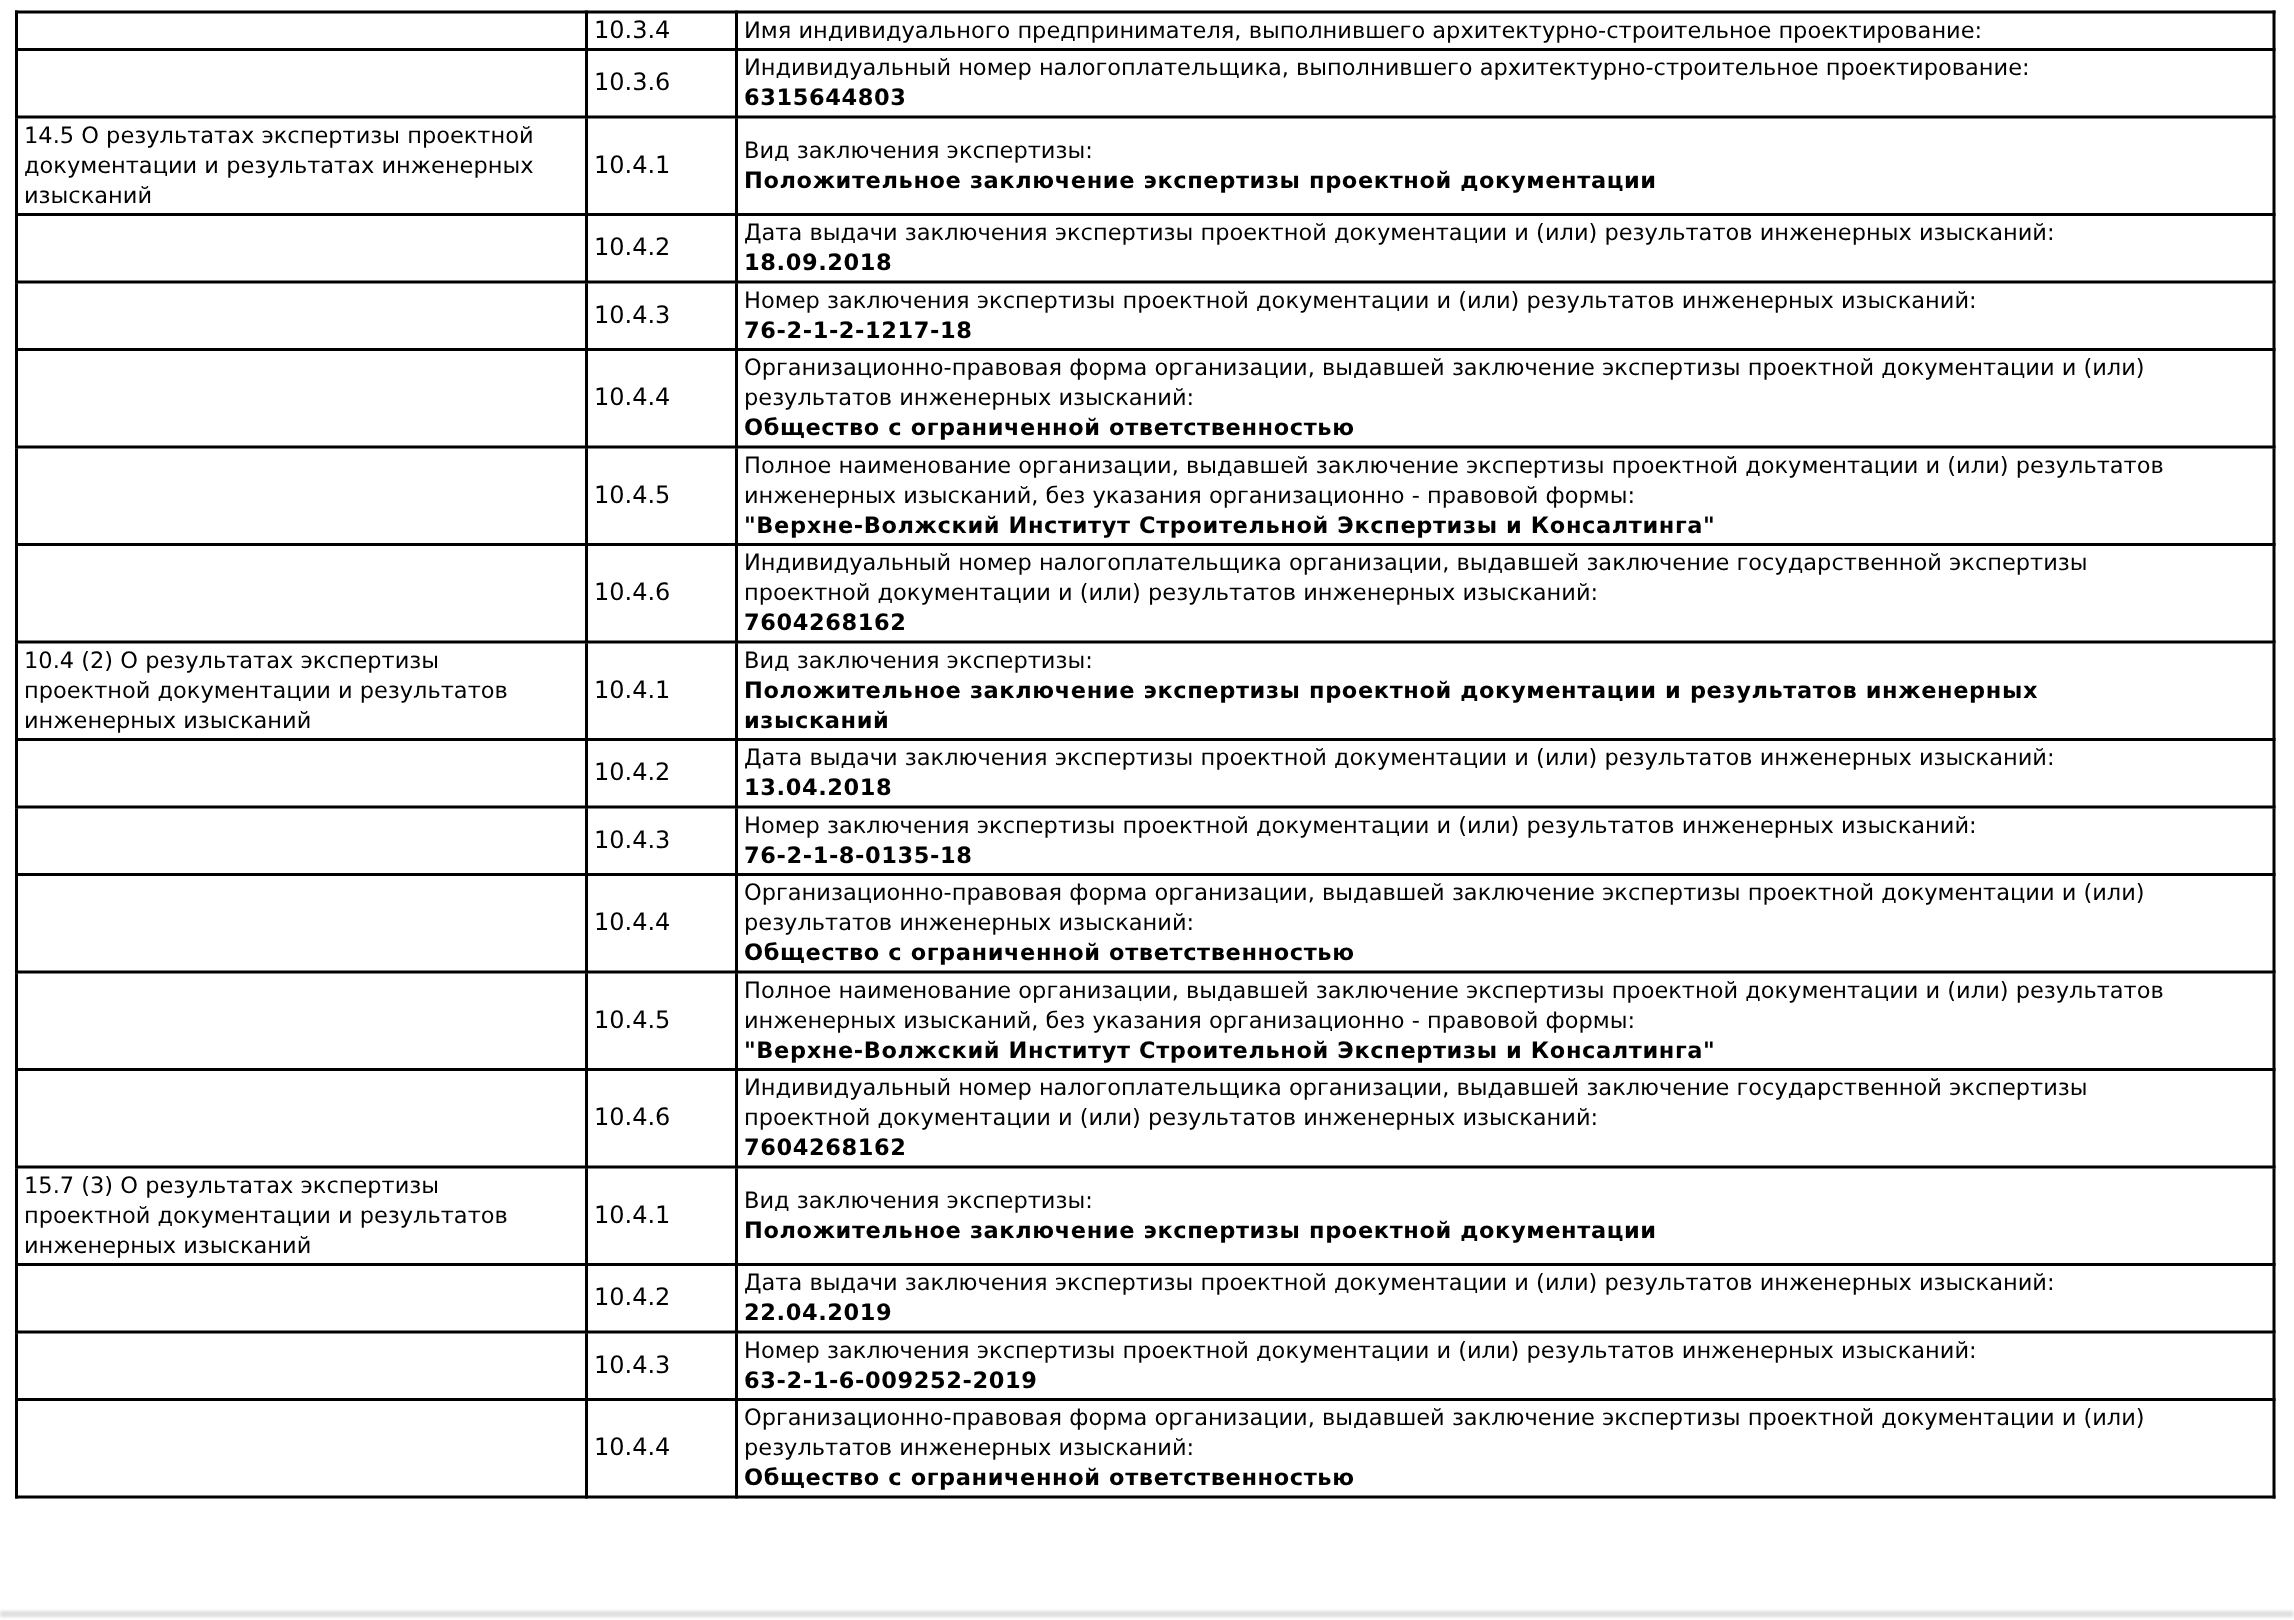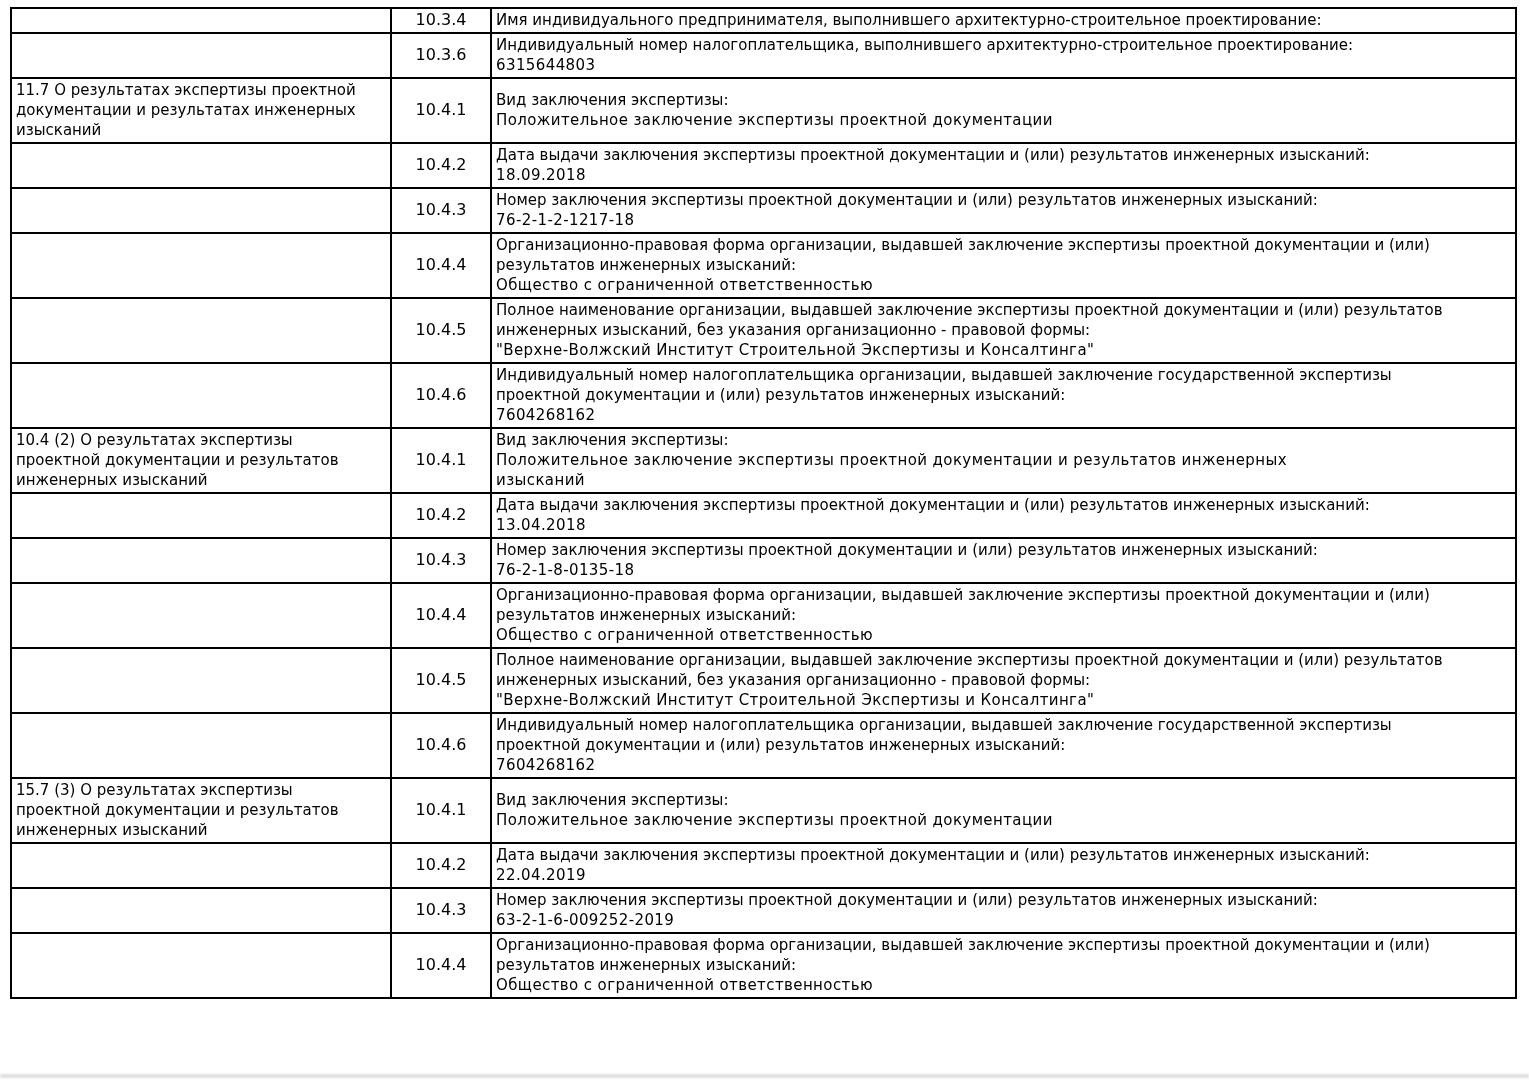--- a/index.html
+++ b/index.html
@@ -22,25 +22,25 @@
   }
   #doc-table td {
     border: 2px solid #000000;
     vertical-align: middle;
     padding: 1px 4px 2px 4px;
     font-size: 15px;
     line-height: 20px;
     overflow: hidden;
   }
   td.col-section { width: 380px; }
-  td.col-num     { width: 100px; padding-left: 6px; text-align: center; }
+  td.col-num     { width: 100px; padding-left: 6px; }
   td.col-content { width: 1025px; }
   .txt-line { white-space: nowrap; }
   .lbl { font-weight: normal; }
-  .val { font-weight: normal; letter-spacing: 0.4px; }
+  .val { font-weight: bold; letter-spacing: 0.4px; }
   .num-text { font-size: 16px; }
   .page-edge {
     position: absolute;
     left: 0;
     top: 1074px;
     width: 1529px;
     height: 4px;
     background: rgba(150,150,150,0.30);
     filter: blur(1.2px);
   }
@@ -69,21 +69,21 @@
         <td class="col-num">
           <div class="txt-line num-text">10.3.6</div>
         </td>
         <td class="col-content">
           <div class="txt-line lbl">Индивидуальный номер налогоплательщика, выполнившего архитектурно-строительное проектирование:</div>
           <div class="txt-line val">6315644803</div>
         </td>
       </tr>
       <tr>
         <td class="col-section">
-          <div class="txt-line lbl">11.7 О результатах экспертизы проектной</div>
+          <div class="txt-line lbl">14.5 О результатах экспертизы проектной</div>
           <div class="txt-line lbl">документации и результатах инженерных</div>
           <div class="txt-line lbl">изысканий</div>
         </td>
         <td class="col-num">
           <div class="txt-line num-text">10.4.1</div>
         </td>
         <td class="col-content">
           <div class="txt-line lbl">Вид заключения экспертизы:</div>
           <div class="txt-line val">Положительное заключение экспертизы проектной документации</div>
         </td>

